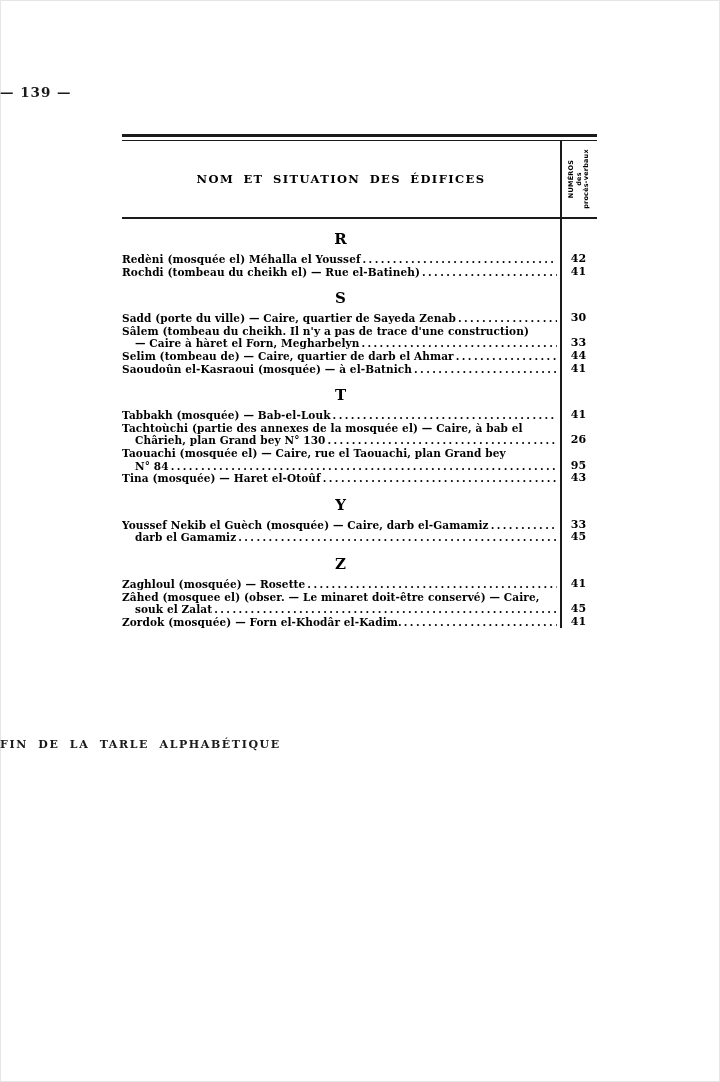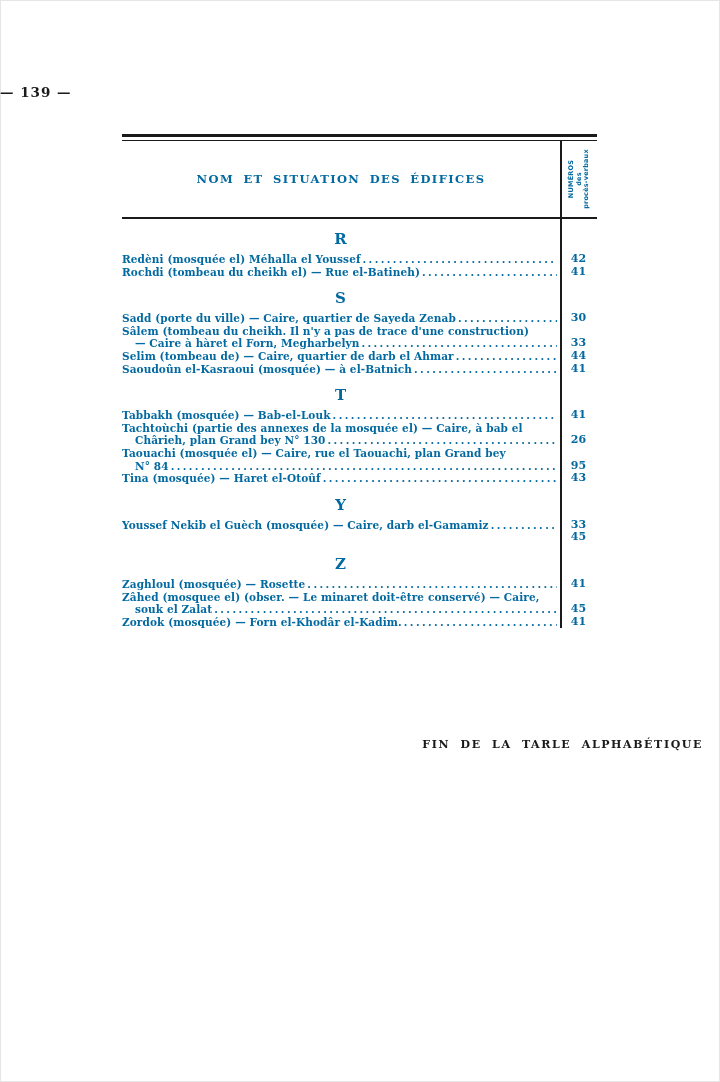--- a/index.html
+++ b/index.html
@@ -15,21 +15,21 @@
 
   .page-number {
     position:absolute; top:84px; left:0; width:720px;
     text-align:left;
     font:700 13.5px "DejaVu Serif", serif;
     letter-spacing:1px;
   }
 
   .altable {
     position:absolute; left:122px; top:134px; width:475px;
-    color:#0369a1;
+    color:#000000;
   }
   .toprule {
     height:3px;
     border-top:3px solid #1a1a1a;
     border-bottom:1.5px solid #1a1a1a;
   }
   .header-row {
     display:flex;
     height:76px;
     border-bottom:2.5px solid #1a1a1a;
@@ -94,25 +94,24 @@
   .entry-num {
     display:flex;
     align-items:flex-end;
     justify-content:center;
     font:700 11px "DejaVu Serif", serif;
     line-height:12.6px;
   }
 
   .fin-footer {
     position:absolute; top:738px; left:0; width:656px;
-    text-align:right;
+    text-align:left;
     font:700 11px "DejaVu Serif", serif;
     letter-spacing:1.6px;
     word-spacing:5px;
-    padding-left:47px;
   }
 </style>
 </head>
 <body>
 
 <div class="page-number">— 139 —</div>
 
 <div class="altable">
   <div class="toprule"></div>
 
@@ -249,20 +248,24 @@
         <div class="main-col entry-main">
           <div class="line">
             <div class="line-text">Youssef Nekib el Guèch (mosquée) — Caire, darb el-Gamamiz</div>
             <div class="leader"></div>
           </div>
         </div>
         <div class="num-col entry-num">33</div>
       </div>
       <div class="row">
         <div class="main-col entry-main">
+          <div class="line">
+            <div class="line-text cont">darb el Gamamiz</div>
+            <div class="leader"></div>
+          </div>
         </div>
         <div class="num-col entry-num">45</div>
       </div>
       <div class="row">
         <div class="main-col sec-head">Z</div>
         <div class="num-col"></div>
       </div>
       <div class="row">
         <div class="main-col entry-main">
           <div class="line">

